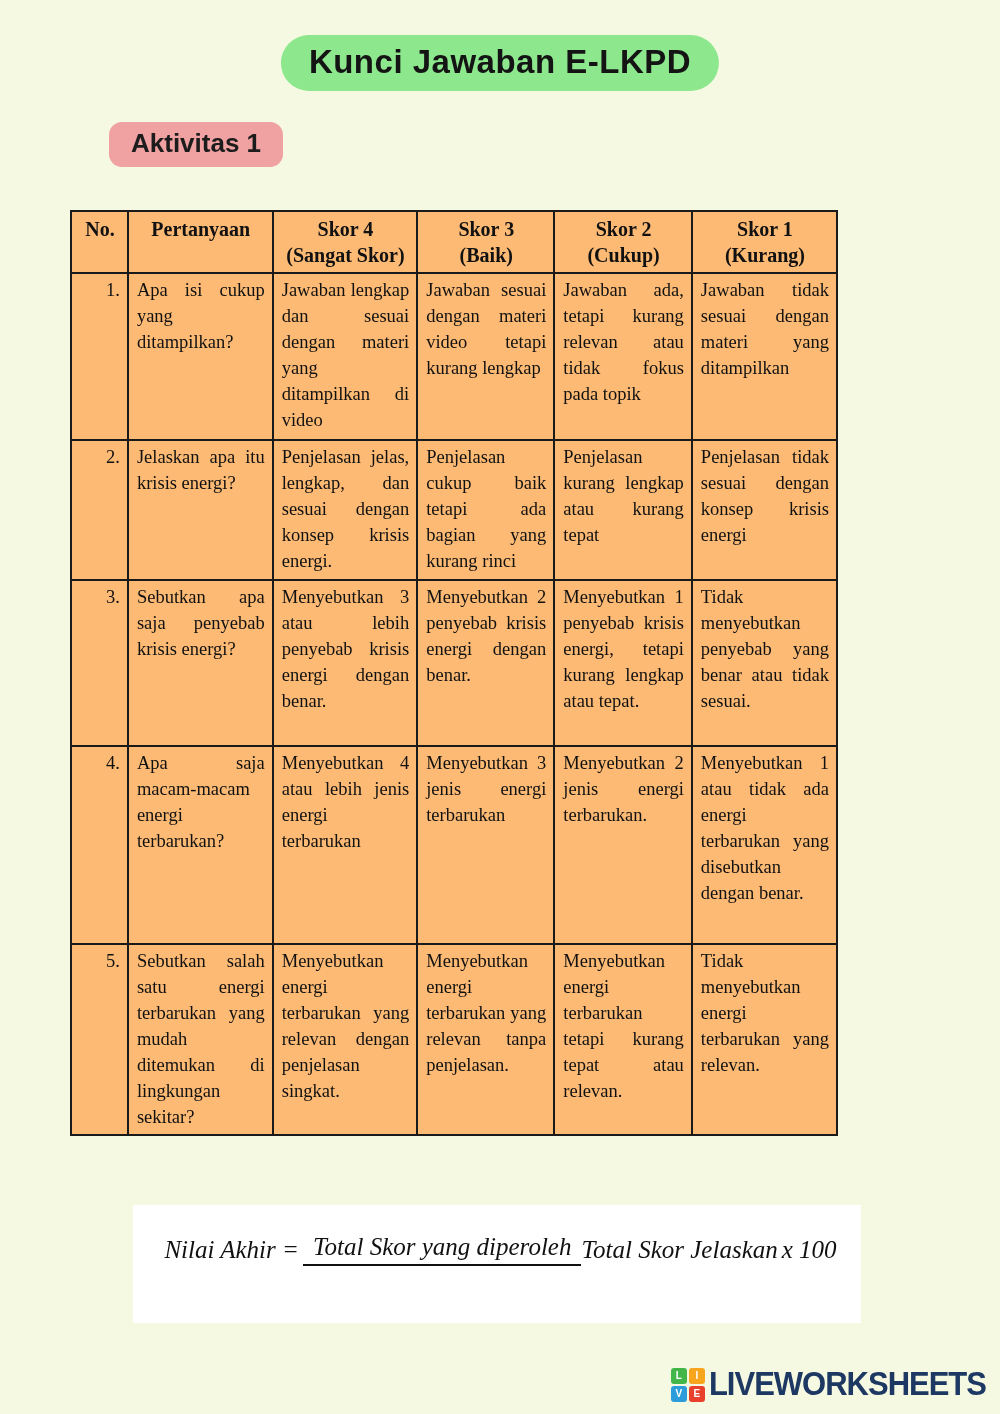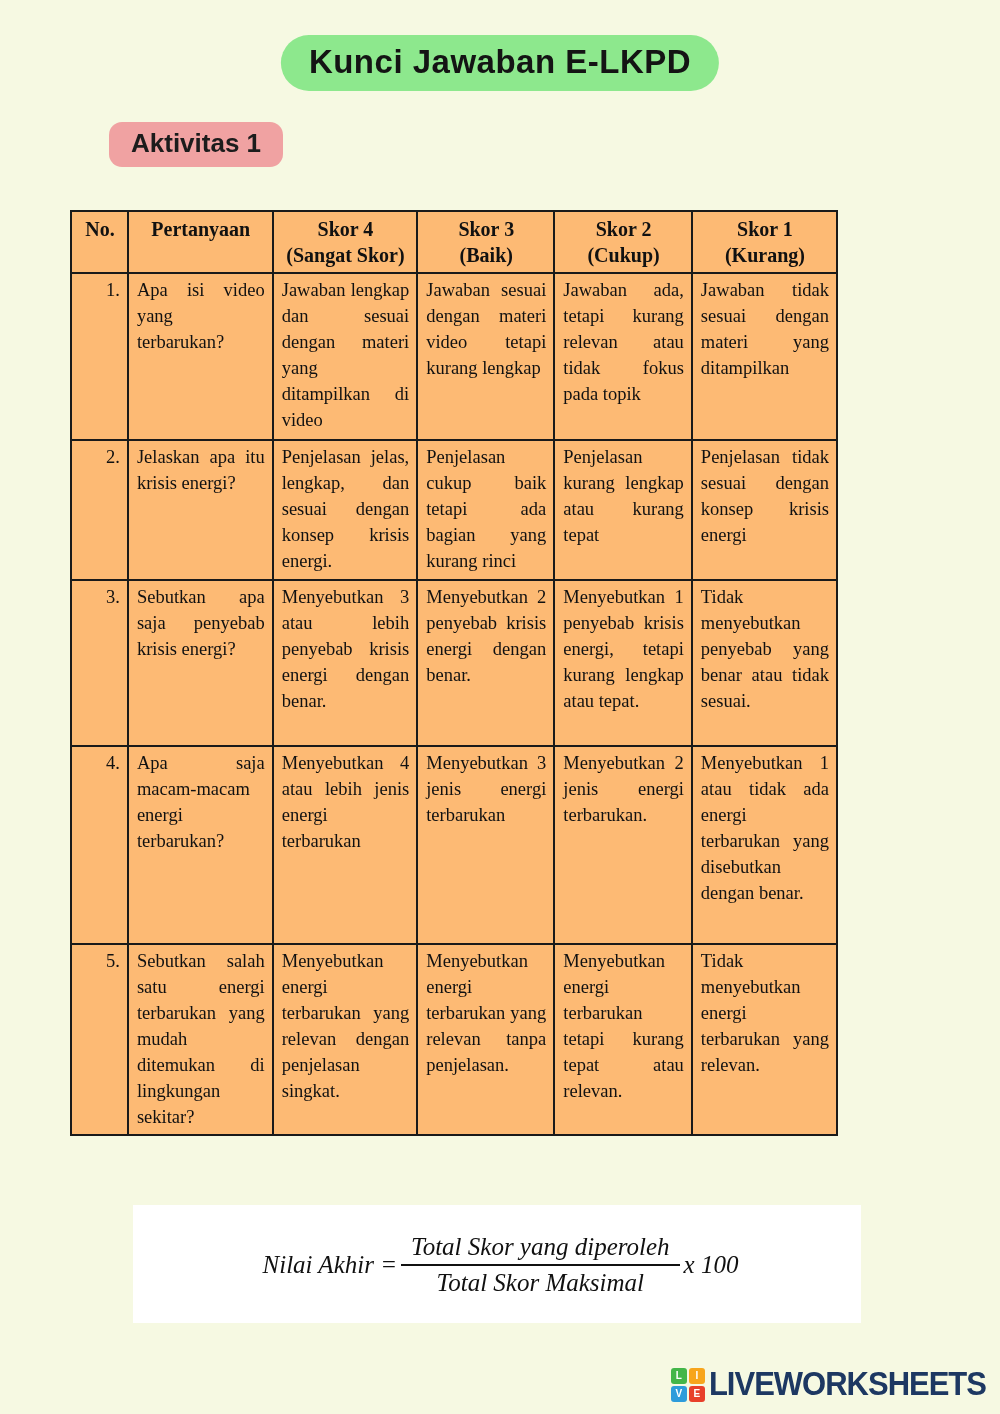--- a/index.html
+++ b/index.html
@@ -104,22 +104,21 @@
     margin-top: 14px;
     display: flex;
     justify-content: center;
     align-items: center;
     gap: 4px;
     font-style: italic;
     font-size: 25px;
   }
   .frac {
     display: inline-flex;
-    flex-direction: column;
-    text-align: center;
+    flex-direction: row;
   }
   .frac .num { border-bottom: 2px solid #111; padding: 0 10px 3px; }
   .frac .den { padding-top: 3px; }
 
   
   .lws-logo {
     position: absolute;
     top: 1367px;
     right: 14px;
     display: flex;
@@ -189,21 +188,21 @@
           <span>Skor 2</span>
           <span>(Cukup)</span>
         </th>
     <th>
           <span>Skor 1</span>
           <span>(Kurang)</span>
         </th>
   </tr>
   <tr class="row1">
     <td class="num-cell">1.</td>
-    <td class="justified">Apa isi video yang terbarukan?</td>
+    <td class="justified">Apa isi cukup yang ditampilkan?</td>
     <td class="justified">Jawaban lengkap dan sesuai dengan materi yang ditampilkan di video</td>
     <td class="justified">Jawaban sesuai dengan materi video tetapi kurang lengkap</td>
     <td class="justified">Jawaban ada, tetapi kurang relevan atau tidak fokus pada topik</td>
     <td class="justified">Jawaban tidak sesuai dengan materi yang ditampilkan</td>
   </tr>
   <tr class="row2">
     <td class="num-cell">2.</td>
     <td class="justified">Jelaskan apa itu krisis energi?</td>
     <td class="justified">Penjelasan jelas, lengkap, dan sesuai dengan konsep krisis energi.</td>
     <td class="justified">Penjelasan cukup baik tetapi ada bagian yang kurang rinci</td>
@@ -235,21 +234,21 @@
     <td class="justified">Tidak menyebutkan energi terbarukan yang relevan.</td>
   </tr>
 </tbody>
   </table>
 
 <div class="formula-card">
   <div class="formula-line">
     <span>Nilai Akhir =</span>
     <span class="frac">
       <span class="num">Total Skor yang diperoleh</span>
-      <span class="den">Total Skor Maksimal</span>
+      <span class="den">Total Skor Jelaskan</span>
     </span>
     <span>x 100</span>
   </div>
 </div>
 
 <div class="lws-logo">
   <div class="lws-grid">
     <div class="lws-sq" style="background: rgb(67, 182, 73);">L</div>
     <div class="lws-sq" style="background: rgb(247, 165, 28);">I</div>
     <div class="lws-sq" style="background: rgb(45, 156, 219);">V</div>

